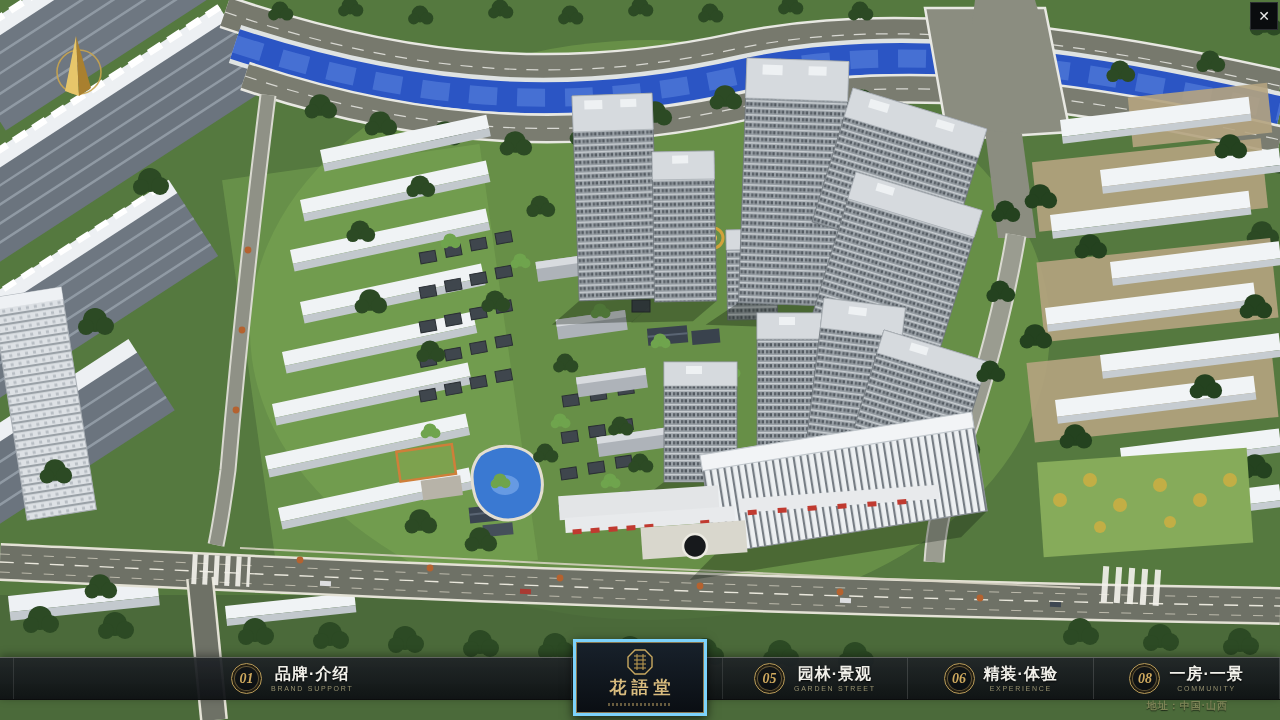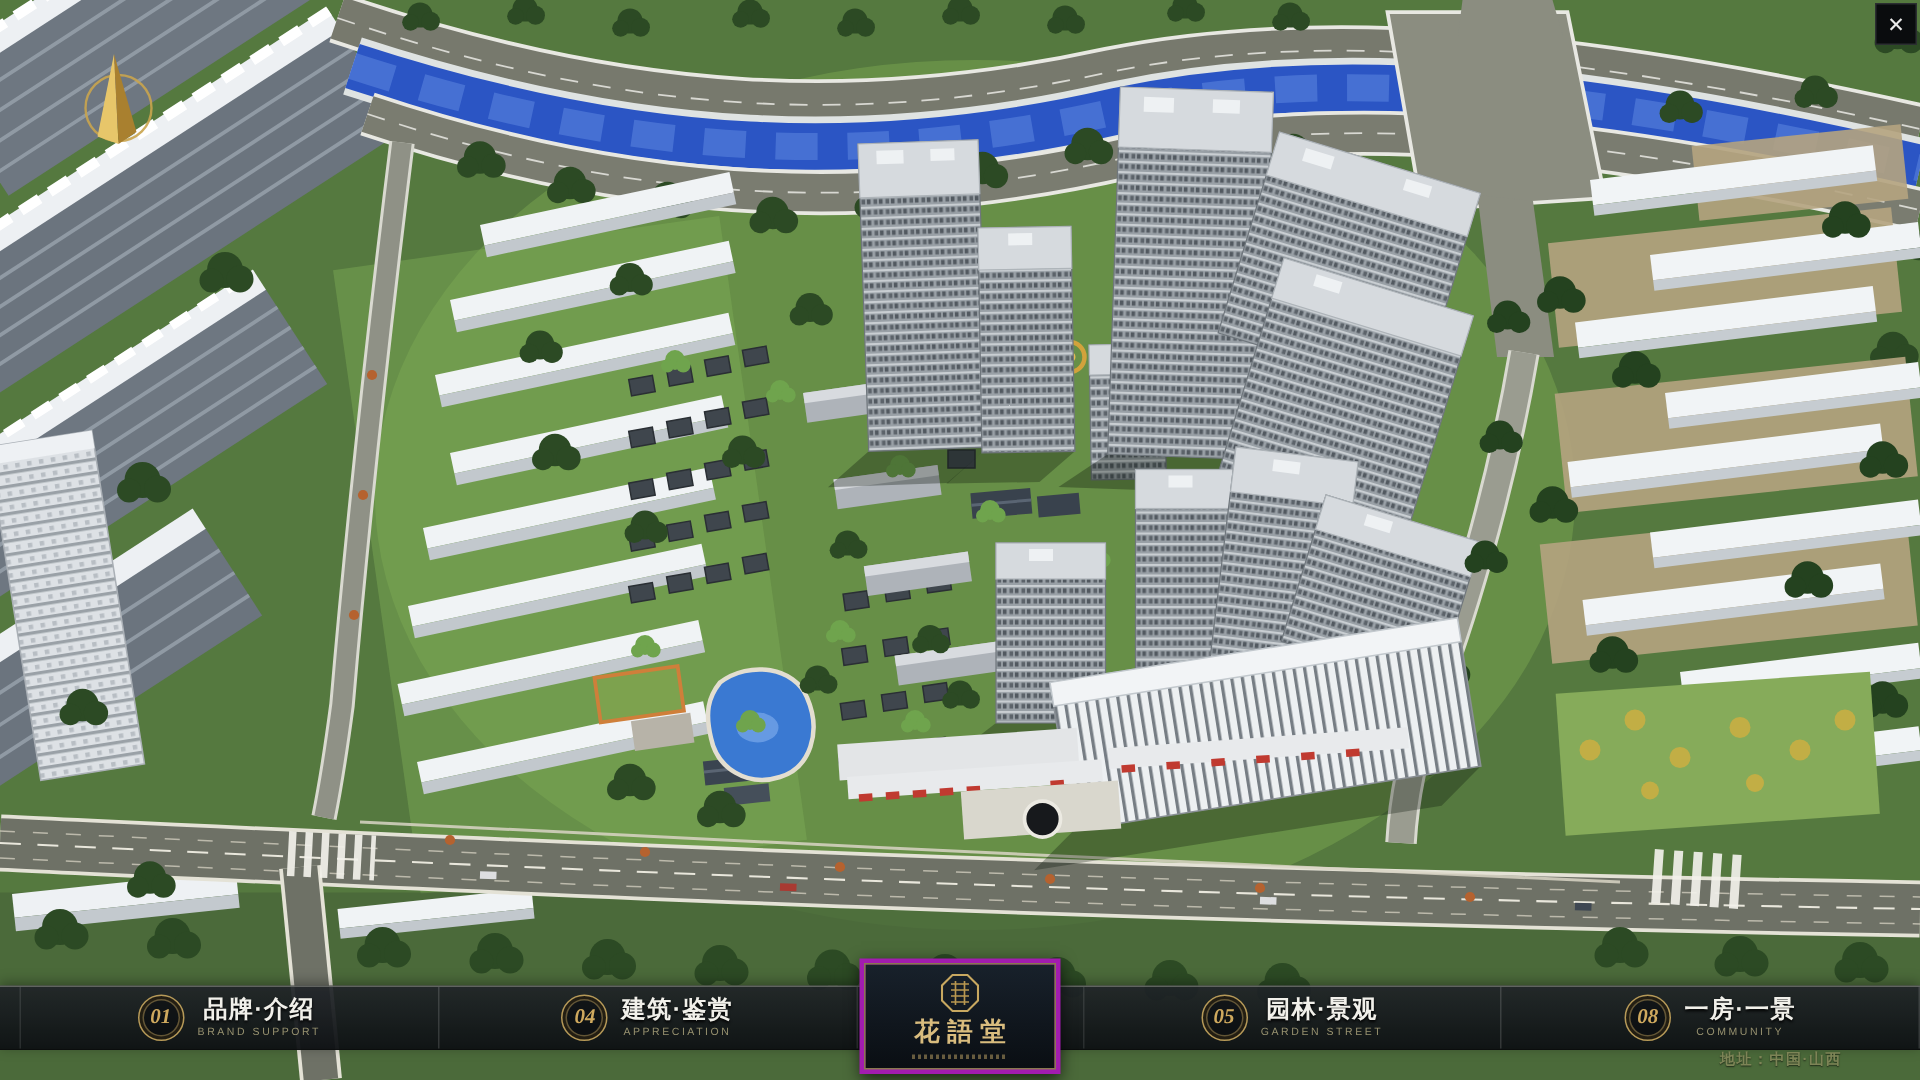--- a/index.html
+++ b/index.html
@@ -25,21 +25,21 @@
          border:1px solid #b79a58;background:rgba(8,10,12,.55);
          box-shadow:inset 0 0 0 2px rgba(0,0,0,.65),inset 0 0 0 3px rgba(183,154,88,.5);
          display:flex;align-items:center;justify-content:center;
          color:#cfa95e;font:italic 700 14px "Liberation Serif",serif;}
   .txt{display:flex;flex-direction:column;align-items:center;line-height:1;}
   .lbl{color:#f1f0ea;font-weight:700;font-size:16px;letter-spacing:1px;text-shadow:0 1px 2px #000;white-space:nowrap;}
   .sub{color:#97916f;font-size:7px;letter-spacing:1.7px;margin-top:3px;white-space:nowrap;}
   .center-spacer{width:150px;flex:0 0 auto;}
   
   .logo{position:absolute;left:50%;top:639px;transform:translateX(-50%);width:134px;height:77px;
-        background:#a21caf;padding:3px;box-sizing:border-box;z-index:7;
+        background:#7dd3fc;padding:3px;box-sizing:border-box;z-index:7;
         box-shadow:0 3px 10px rgba(0,0,0,.65);cursor:pointer;}
   .logo-inner{width:100%;height:100%;box-sizing:border-box;border:1px solid #8a7850;
         background:linear-gradient(180deg,#18212b,#0a0e13);
         display:flex;flex-direction:column;align-items:center;justify-content:center;}
   .logo-name{color:#d9bc7e;font:700 17px "Liberation Serif",serif;letter-spacing:5px;padding-left:5px;margin-top:1px;}
   .logo-tagline{width:64px;height:3px;margin-top:4px;opacity:.7;
         background:repeating-linear-gradient(90deg,#8f7c50 0 2px,transparent 2px 4px);}
   
   .address{position:absolute;right:52px;top:699px;color:#7d8456;font-size:10px;font-weight:700;
            letter-spacing:1px;text-shadow:0 1px 1px rgba(0,0,0,.6);z-index:6;}
@@ -552,38 +552,38 @@
 
   <div class="navbar">
     <div class="nav-side">
       <div class="nav-item">
         <div class="badge">01</div>
         <div class="txt">
             <div class="lbl">品牌·介绍</div>
           <div class="sub">BRAND SUPPORT</div>
           </div>
       </div>
-      <div class="nav-item">
-        <div class="badge">04</div>
-        <div class="txt">
-            <div class="lbl">建筑·鉴赏</div>
-          <div class="sub">APPRECIATION</div>
-          </div>
-      </div>
     </div>
     <div class="center-spacer"></div>
     <div class="nav-side">
       <div class="nav-item">
         <div class="badge">05</div>
         <div class="txt">
             <div class="lbl">园林·景观</div>
           <div class="sub">GARDEN STREET</div>
           </div>
       </div>
       <div class="nav-item">
+        <div class="badge">06</div>
+        <div class="txt">
+            <div class="lbl">精装·体验</div>
+          <div class="sub">EXPERIENCE</div>
+          </div>
+      </div>
+      <div class="nav-item">
         <div class="badge">08</div>
         <div class="txt">
             <div class="lbl">一房·一景</div>
           <div class="sub">COMMUNITY</div>
           </div>
       </div>
     </div>
   </div>
 
   <div class="logo">

